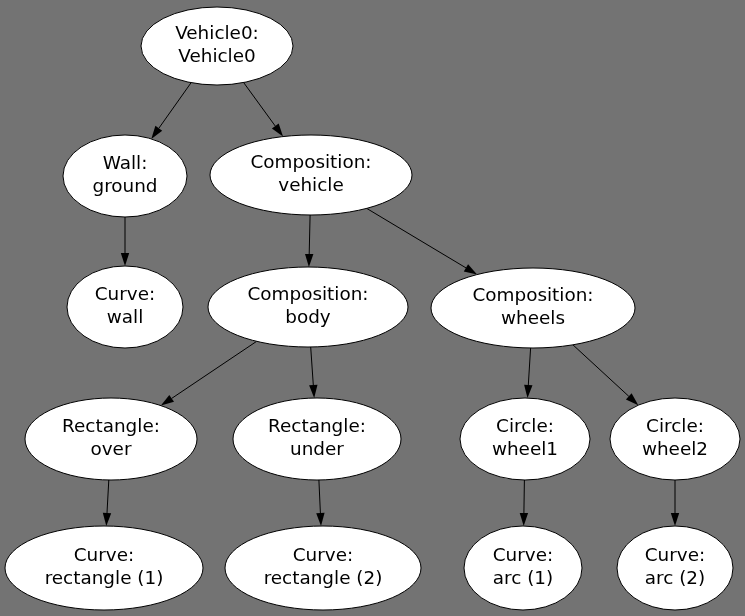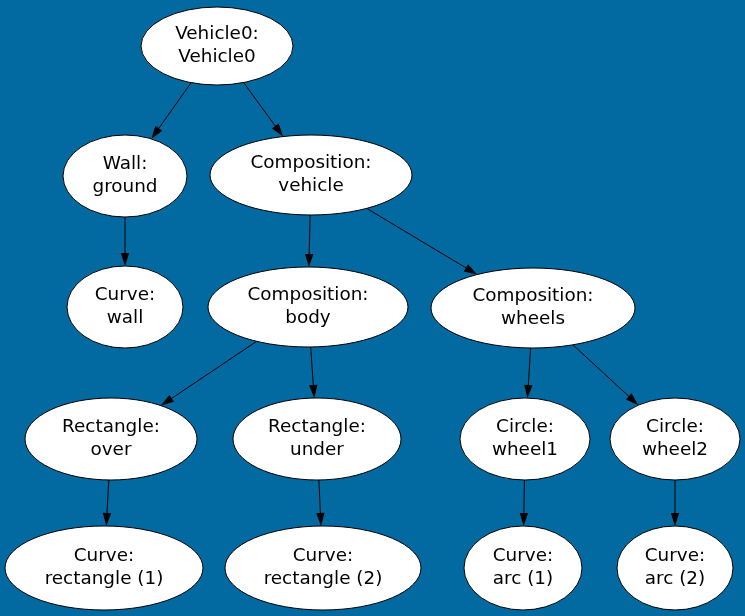--- a/index.html
+++ b/index.html
@@ -3,21 +3,21 @@
 <meta charset="utf-8">
 <style>
   html, body {
     margin: 0;
     padding: 0;
     background: #ffffff;
   }
   .canvas-wrap {
     width: 745px;
     height: 616px;
-    background: #0369a1;
+    background: #737373;
     overflow: hidden;
   }
   svg {
     display: block;
   }
   .node ellipse {
     fill: #ffffff;
     stroke: #000000;
     stroke-width: 1;
   }

